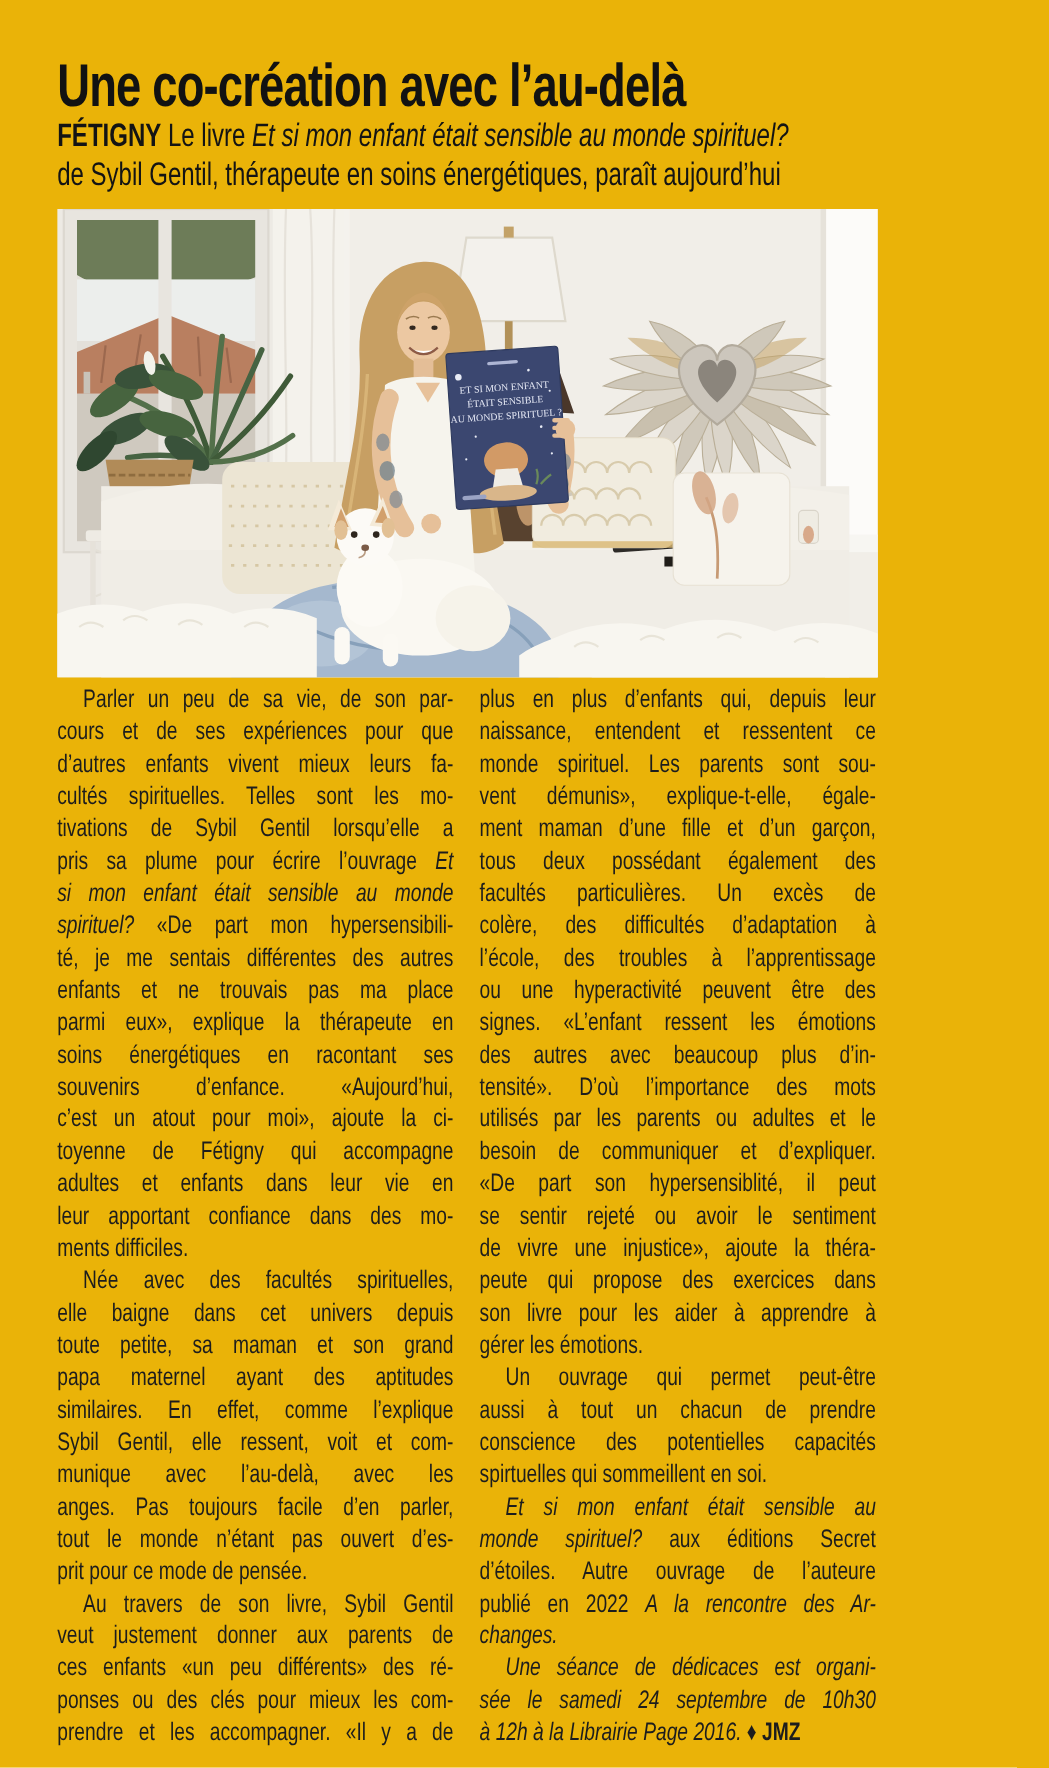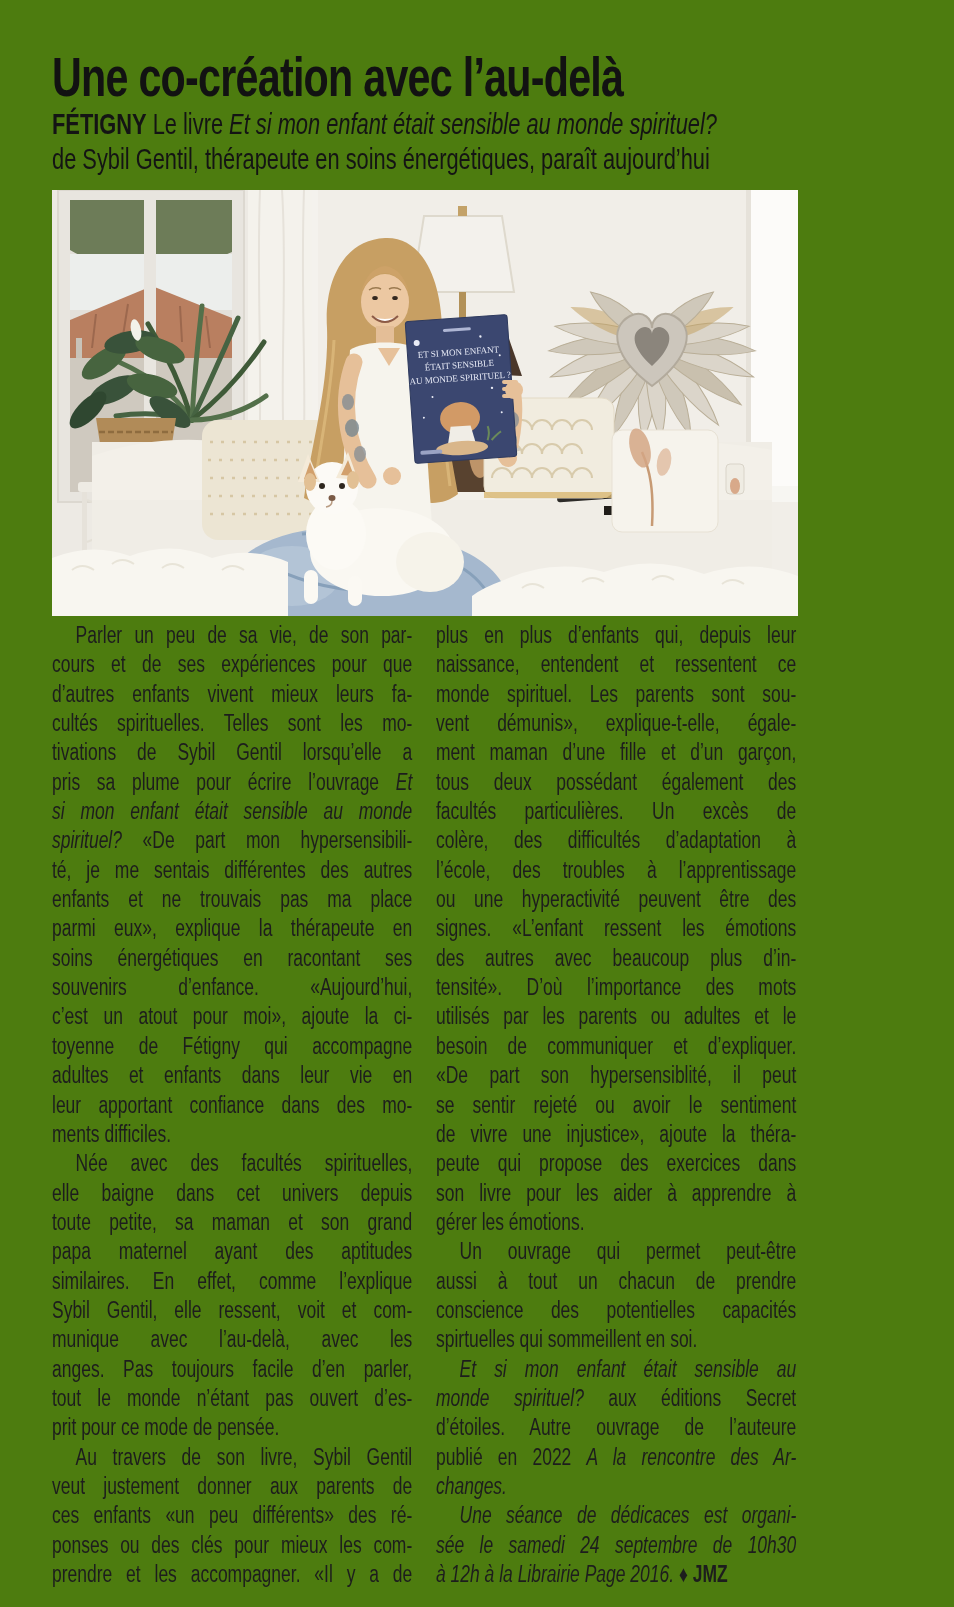--- a/index.html
+++ b/index.html
@@ -1,16 +1,16 @@
 <!DOCTYPE html>
 <html><head>
 <meta charset="utf-8">
 <style>
   html,body{margin:0;padding:0;background:#ffffff;}
-  .canvas{position:relative;width:954px;height:1607px;background:#4d7c0f;overflow:hidden;
+  .canvas{position:relative;width:954px;height:1607px;background:#eab308;overflow:hidden;
           font-family:"Liberation Sans","DejaVu Sans",sans-serif;color:#1c1c1c;}
   #title{position:absolute;left:52px;top:50px;font-size:55px;font-weight:bold;letter-spacing:-1px;
          line-height:1.0;white-space:nowrap;transform:scaleX(.75);transform-origin:0 0;color:#121212;}
   #lede{position:absolute;left:52px;top:106px;font-size:29.5px;line-height:35px;white-space:nowrap;
         transform:scaleX(.74);transform-origin:0 0;color:#141414;}
   #lede .kick{font-weight:bold;}
   #lede .it{font-style:italic;}
   #photo{position:absolute;left:52px;top:190px;width:746px;height:426px;}
   .col{position:absolute;top:621px;width:474px;transform:scaleX(.76);transform-origin:0 0;
        font-size:23px;line-height:29.35px;color:#1d1d1d;}

